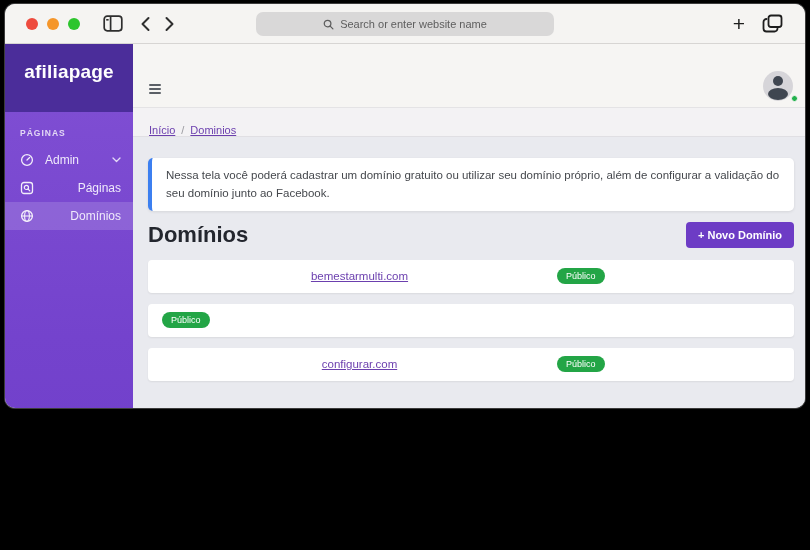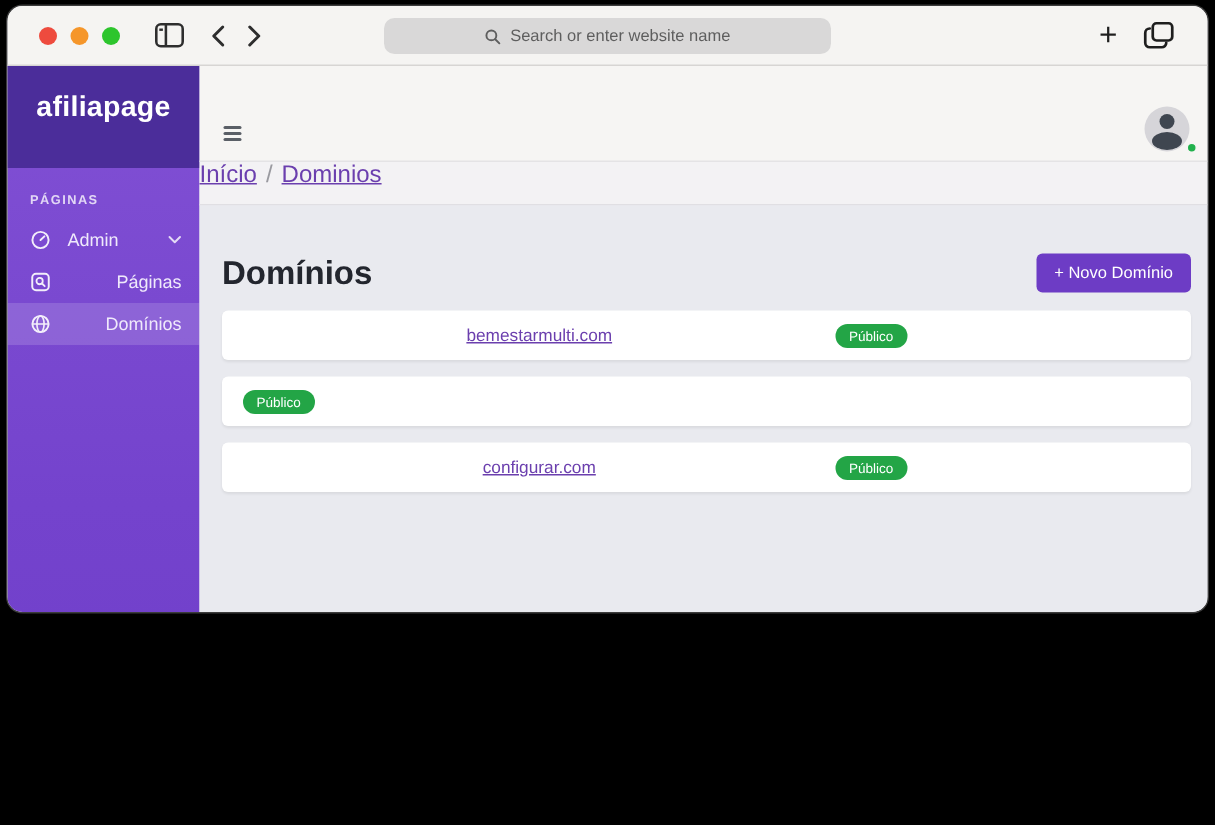--- a/index.html
+++ b/index.html
@@ -62,35 +62,35 @@
     border-radius:50%; background:#d6d5d9; overflow:hidden; }
   .avatar .head { position:absolute; left:10px; top:5px; width:10px; height:10px;
     border-radius:50%; background:#3f4650; }
   .avatar .body { position:absolute; left:5px; top:17px; width:20px; height:12px;
     border-radius:50%; background:#3f4650; }
   .status-dot { position:absolute; right:2px; bottom:25px; width:7px; height:7px;
     border-radius:50%; background:#21b14c; border:1.5px solid #f6f5f3; z-index:2; }
   .avatar-wrap { position:absolute; right:6px; bottom:3px; width:32px; height:32px; }
 
   .crumbbar { height:29px; background:#f3f2f4; border-bottom:1px solid #e0dfe3;
-    display:flex; align-items:flex-start; font-size:16px;
+    display:flex; align-items:flex-end; padding-left:16px; font-size:11px;
     flex:0 0 29px; }
   .crumb { color:#6b3fae; text-decoration:underline; font-weight:500; }
   .crumb-sep { color:#9a9aa0; margin:0 6px; }
 
   .content { position:relative; flex:1; background:#e9eaef;
     padding:21px 11px 0 15px; }
   .alert { background:#fff; border-left:4px solid #3c7ff0; border-radius:5px;
     box-shadow:0 1px 3px rgba(0,0,0,.09); padding:8px 14px; font-size:11.5px;
     line-height:1.6; color:#45484d; }
   .title-row { margin-top:11px; display:flex; align-items:center;
     justify-content:space-between; }
   .page-title { font-size:22px; font-weight:700; color:#23262e; }
   .btn-new { background:#6d3cc5; color:#fff; border:none; border-radius:4px;
-    font-size:11px; font-weight:400; padding:7px 12px; cursor:default;
+    font-size:11px; font-weight:700; padding:7px 12px; cursor:default;
     font-family:inherit; }
   .rows { margin-top:12px;text-align:center; }
   .domain-row { background:#fff; border-radius:4px; height:33px; display:flex;
     align-items:center; padding-left:14px; margin-bottom:11px;
     box-shadow:0 1px 2px rgba(0,0,0,.07); }
   .domain-link { color:#6b3fae; font-size:11.5px; font-weight:500;
     text-decoration:underline; flex:0 0 395px; cursor:pointer; }
   .badge { background:#23a546; color:#fff; font-size:9px; font-weight:400;
     padding:3px 9px; border-radius:10px; }
   .content-footer { position:absolute; left:0; right:0; bottom:0; height:38px;
@@ -215,20 +215,23 @@
       </div>
 
       <div class="crumbbar">
         <a class="crumb">Início</a>
         <span class="crumb-sep">/</span>
         <a class="crumb">Dominios</a>
       </div>
 
       <div class="content">
 
+        <div class="alert">
+          <span>Nessa tela você poderá cadastrar um domínio gratuito ou utilizar seu domínio próprio, além de configurar a validação do seu domínio junto ao Facebook.</span>
+        </div>
 
         <div class="title-row">
           <h1 class="page-title">Domínios</h1>
           <button class="btn-new">+ Novo Domínio</button>
         </div>
 
         <div class="rows">
           <div class="domain-row">
             <a class="domain-link">bemestarmulti.com</a>
             <span class="badge">Público</span>

